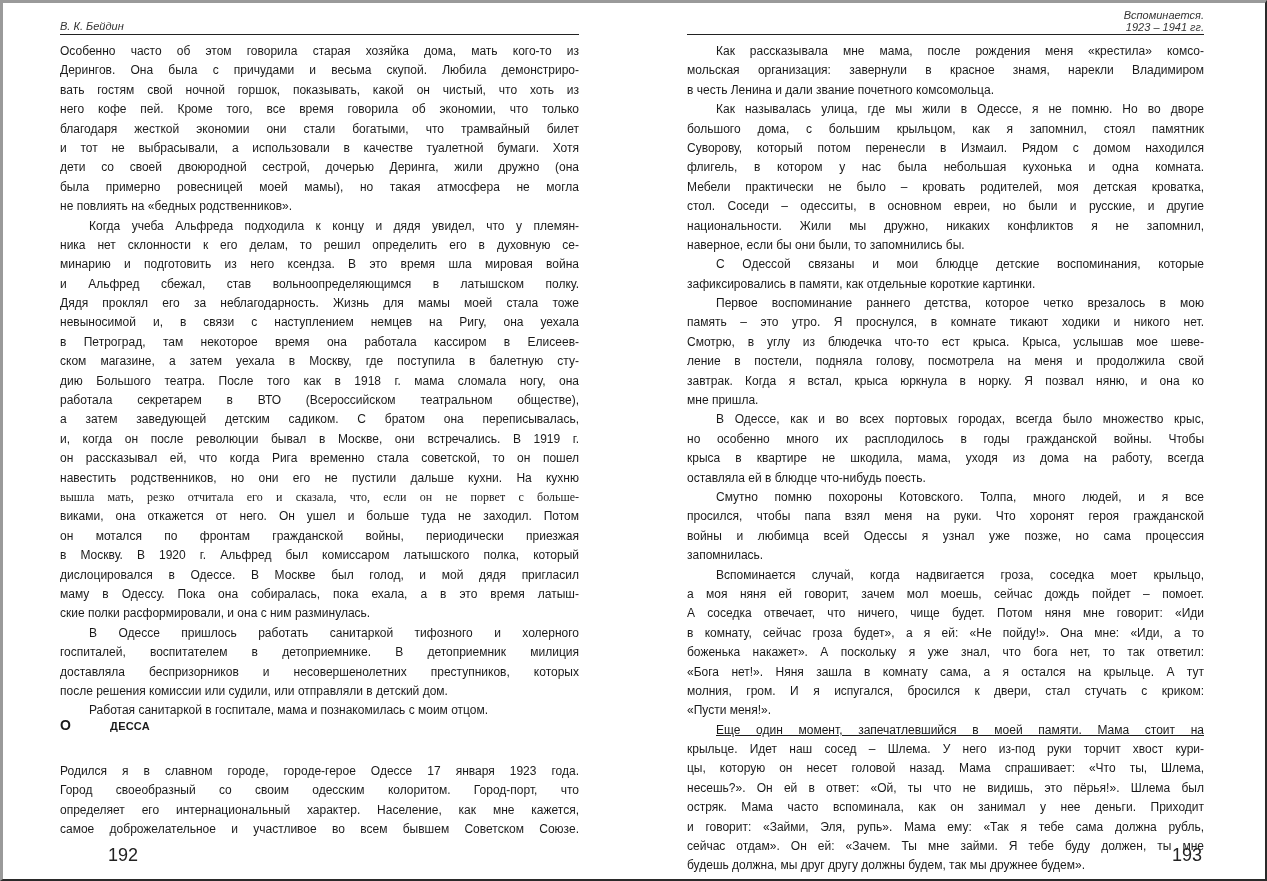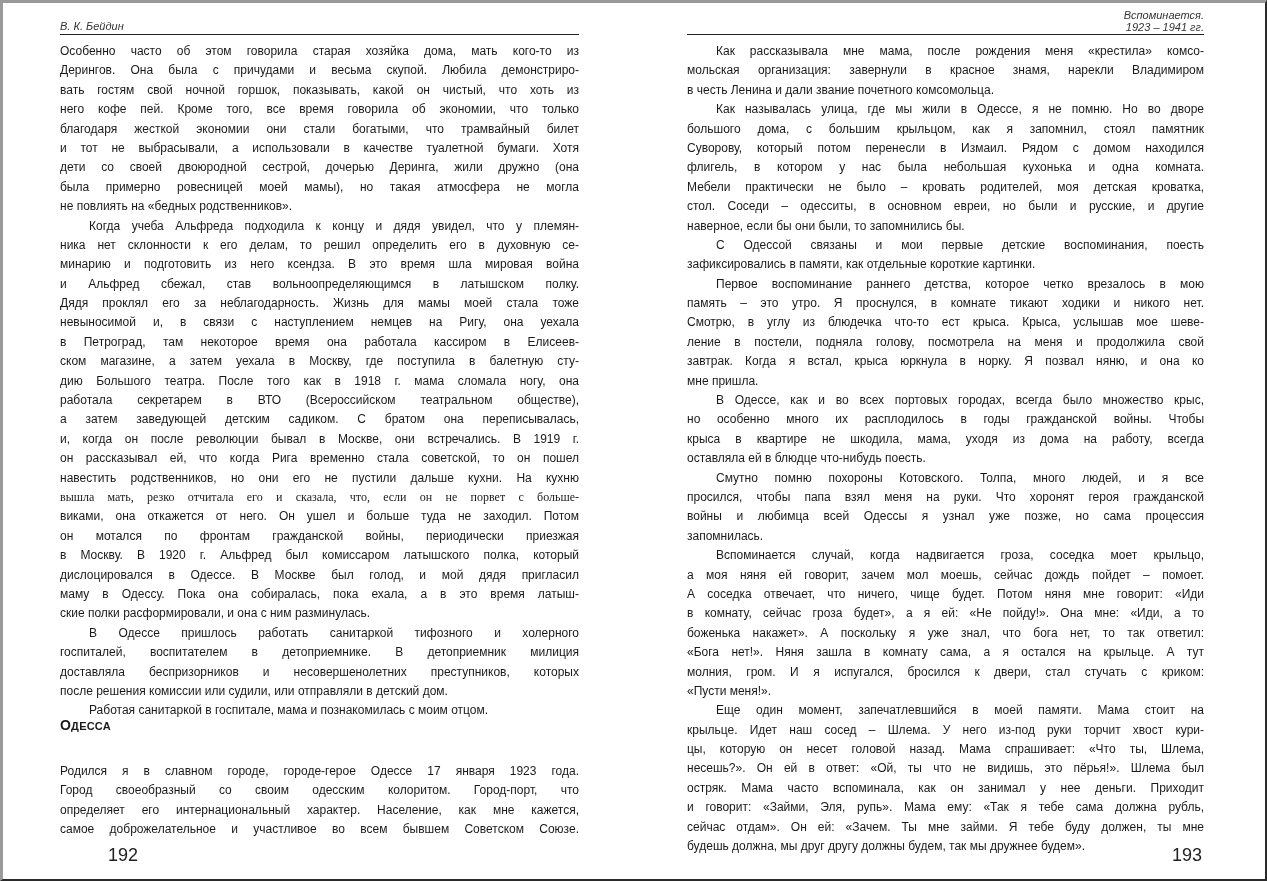--- a/index.html
+++ b/index.html
@@ -15,21 +15,21 @@
                   color:#333; line-height:12px; }
   .page.left .running-head { top:20px; }
   .page.right .running-head { text-align:right; top:9px; }
   .head-rule { position:absolute; top:34px; left:0; right:0; height:0; border-top:1.3px solid #222; }
   .body { position:absolute; left:0; right:0; font-size:12px; line-height:19.4px; }
   .body.b1 { top:42px; }
   .ln { display:block; text-align:justify; text-align-last:justify; white-space:nowrap; height:19.4px; overflow:visible; }
   .ln.end { text-align-last:left; }
   .ln.ind { text-indent:29px; }
   .section-heading { position:absolute; top:717px; left:0; font-size:14px; font-weight:bold; letter-spacing:0.2px; }
-  .section-heading .sc { font-size:11px; }
+  .section-heading .sc { font-size:11px;padding-left:39px; }
   .body.b2 { top:762px; }
   .page-number { position:absolute; top:845px; font-size:18px; color:#222;margin-left:48px; }
   .page.left .page-number { left:0; }
   .page.right .page-number { right:2px; }
 </style>
 </head>
 <body>
 
 <div class="frame"></div>
 
@@ -92,22 +92,23 @@
   <div class="body b1" id="right-b1">
       <span class="ln ind" style="white-space: normal;">Как рассказывала мне мама, после рождения меня «крестила» комсо-</span>
       <span class="ln" style="white-space: normal;">мольская организация: завернули в красное знамя, нарекли Владимиром</span>
       <span class="ln end" style="white-space: normal;">в честь Ленина и дали звание почетного комсомольца.</span>
       <span class="ln ind" style="white-space: normal;">Как называлась улица, где мы жили в Одессе, я не помню. Но во дворе</span>
       <span class="ln" style="white-space: normal;">большого дома, с большим крыльцом, как я запомнил, стоял памятник</span>
       <span class="ln" style="white-space: normal;">Суворову, который потом перенесли в Измаил. Рядом с домом находился</span>
       <span class="ln" style="white-space: normal;">флигель, в котором у нас была небольшая кухонька и одна комната.</span>
       <span class="ln" style="white-space: normal;">Мебели практически не было – кровать родителей, моя детская кроватка,</span>
       <span class="ln" style="white-space: normal;">стол. Соседи – одесситы, в основном евреи, но были и русские, и другие</span>
+      <span class="ln" style="white-space: normal;">национальности. Жили мы дружно, никаких конфликтов я не запомнил,</span>
       <span class="ln end" style="white-space: normal;">наверное, если бы они были, то запомнились бы.</span>
-      <span class="ln ind" style="white-space: normal;">С Одессой связаны и мои первые детские воспоминания, поесть</span>
+      <span class="ln ind" style="white-space: normal;">С Одессой связаны и мои блюдце детские воспоминания, которые</span>
       <span class="ln end" style="white-space: normal;">зафиксировались в памяти, как отдельные короткие картинки.</span>
       <span class="ln ind" style="white-space: normal;">Первое воспоминание раннего детства, которое четко врезалось в мою</span>
       <span class="ln" style="white-space: normal;">память – это утро. Я проснулся, в комнате тикают ходики и никого нет.</span>
       <span class="ln" style="white-space: normal;">Смотрю, в углу из блюдечка что-то ест крыса. Крыса, услышав мое шеве-</span>
       <span class="ln" style="white-space: normal;">ление в постели, подняла голову, посмотрела на меня и продолжила свой</span>
       <span class="ln" style="white-space: normal;">завтрак. Когда я встал, крыса юркнула в норку. Я позвал няню, и она ко</span>
       <span class="ln end" style="white-space: normal;">мне пришла.</span>
       <span class="ln ind" style="white-space: normal;">В Одессе, как и во всех портовых городах, всегда было множество крыс,</span>
       <span class="ln" style="white-space: normal;">но особенно много их расплодилось в годы гражданской войны. Чтобы</span>
       <span class="ln" style="white-space: normal;">крыса в квартире не шкодила, мама, уходя из дома на работу, всегда</span>
@@ -117,21 +118,21 @@
       <span class="ln" style="white-space: normal;">войны и любимца всей Одессы я узнал уже позже, но сама процессия</span>
       <span class="ln end" style="white-space: normal;">запомнилась.</span>
       <span class="ln ind" style="white-space: normal;">Вспоминается случай, когда надвигается гроза, соседка моет крыльцо,</span>
       <span class="ln" style="white-space: normal;">а моя няня ей говорит, зачем мол моешь, сейчас дождь пойдет – помоет.</span>
       <span class="ln" style="white-space: normal;">А соседка отвечает, что ничего, чище будет. Потом няня мне говорит: «Иди</span>
       <span class="ln" style="white-space: normal;">в комнату, сейчас гроза будет», а я ей: «Не пойду!». Она мне: «Иди, а то</span>
       <span class="ln" style="white-space: normal;">боженька накажет». А поскольку я уже знал, что бога нет, то так ответил:</span>
       <span class="ln" style="white-space: normal;">«Бога нет!». Няня зашла в комнату сама, а я остался на крыльце. А тут</span>
       <span class="ln" style="white-space: normal;">молния, гром. И я испугался, бросился к двери, стал стучать с криком:</span>
       <span class="ln end" style="white-space: normal;">«Пусти меня!».</span>
-      <span class="ln ind" style="white-space: normal;">Еще один момент, запечатлевшийся в моей памяти. Мама стоит на</span>
+      <span class="ln ind" style="white-space: normal; text-decoration: underline;">Еще один момент, запечатлевшийся в моей памяти. Мама стоит на</span>
       <span class="ln" style="white-space: normal;">крыльце. Идет наш сосед – Шлема. У него из-под руки торчит хвост кури-</span>
       <span class="ln" style="white-space: normal;">цы, которую он несет головой назад. Мама спрашивает: «Что ты, Шлема,</span>
       <span class="ln" style="white-space: normal;">несешь?». Он ей в ответ: «Ой, ты что не видишь, это пёрья!». Шлема был</span>
       <span class="ln" style="white-space: normal;">остряк. Мама часто вспоминала, как он занимал у нее деньги. Приходит</span>
       <span class="ln" style="white-space: normal;">и говорит: «Займи, Эля, рупь». Мама ему: «Так я тебе сама должна рубль,</span>
       <span class="ln" style="white-space: normal;">сейчас отдам». Он ей: «Зачем. Ты мне займи. Я тебе буду должен, ты мне</span>
       <span class="ln end" style="white-space: normal;">будешь должна, мы друг другу должны будем, так мы дружнее будем».</span>
     </div>
   <div class="page-number">193</div>
 </div>

